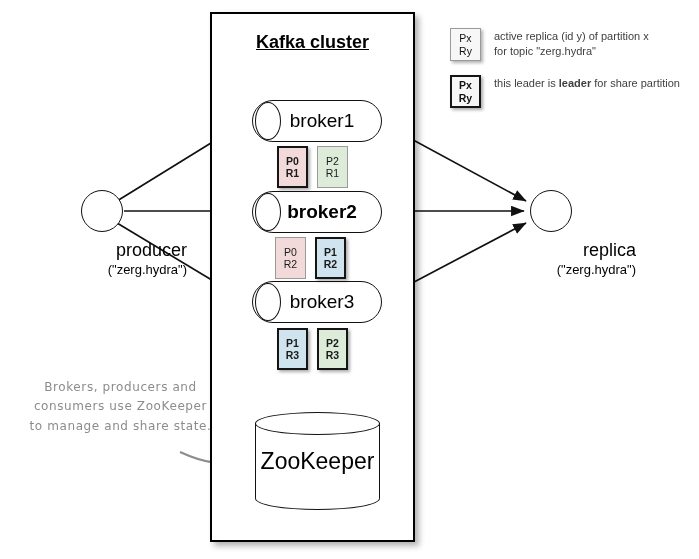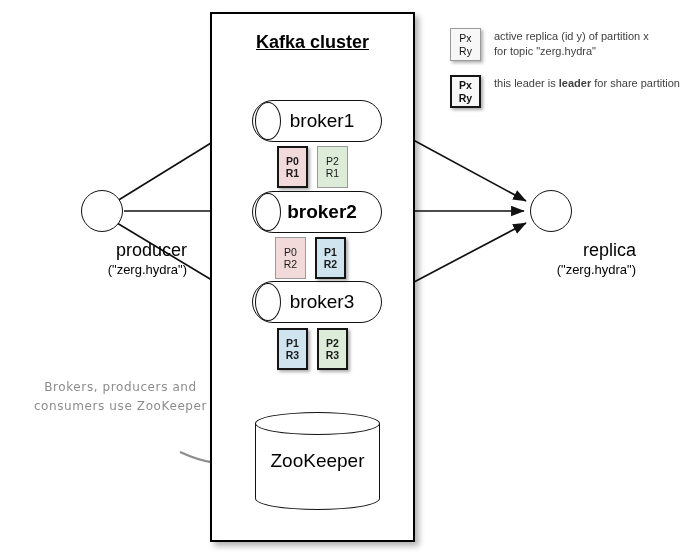--- a/index.html
+++ b/index.html
@@ -177,21 +177,21 @@
     box-sizing: border-box;
     clip-path: inset(50% 0 0 0);
   }
   #zookeeper .zk-label {
     position: absolute;
     left: 0; top: 11px;
     width: 125px; height: 76px;
     display: flex;
     align-items: center;
     justify-content: center;
-    font-size: 19px;
+    font-size: 23px;
     color: #000000;
   }
 
   
   #zk-note {
     position: absolute;
     left: 18px;
     top: 378px;
     width: 205px;
     color: #8c8c8c;
@@ -341,20 +341,21 @@
   <div id="zookeeper">
     <div class="zk-body"></div>
     <div class="zk-bottom"></div>
     <div class="zk-top"></div>
     <div class="zk-label">ZooKeeper</div>
   </div>
 
   <div id="zk-note">
     <span>Brokers, producers and</span>
     <span>consumers use ZooKeeper</span>
+    <span>to manage and share state.</span>
   </div>
 
   <div class="legend-row" id="legend-row-0">
     <div class="legend-chip follower">
       <span>Px</span>
       <span>Ry</span>
     </div>
     <div class="legend-text">
       <div><span>active replica (id y) of partition x</span></div>
       <div><span>for topic "zerg.hydra"</span></div>

